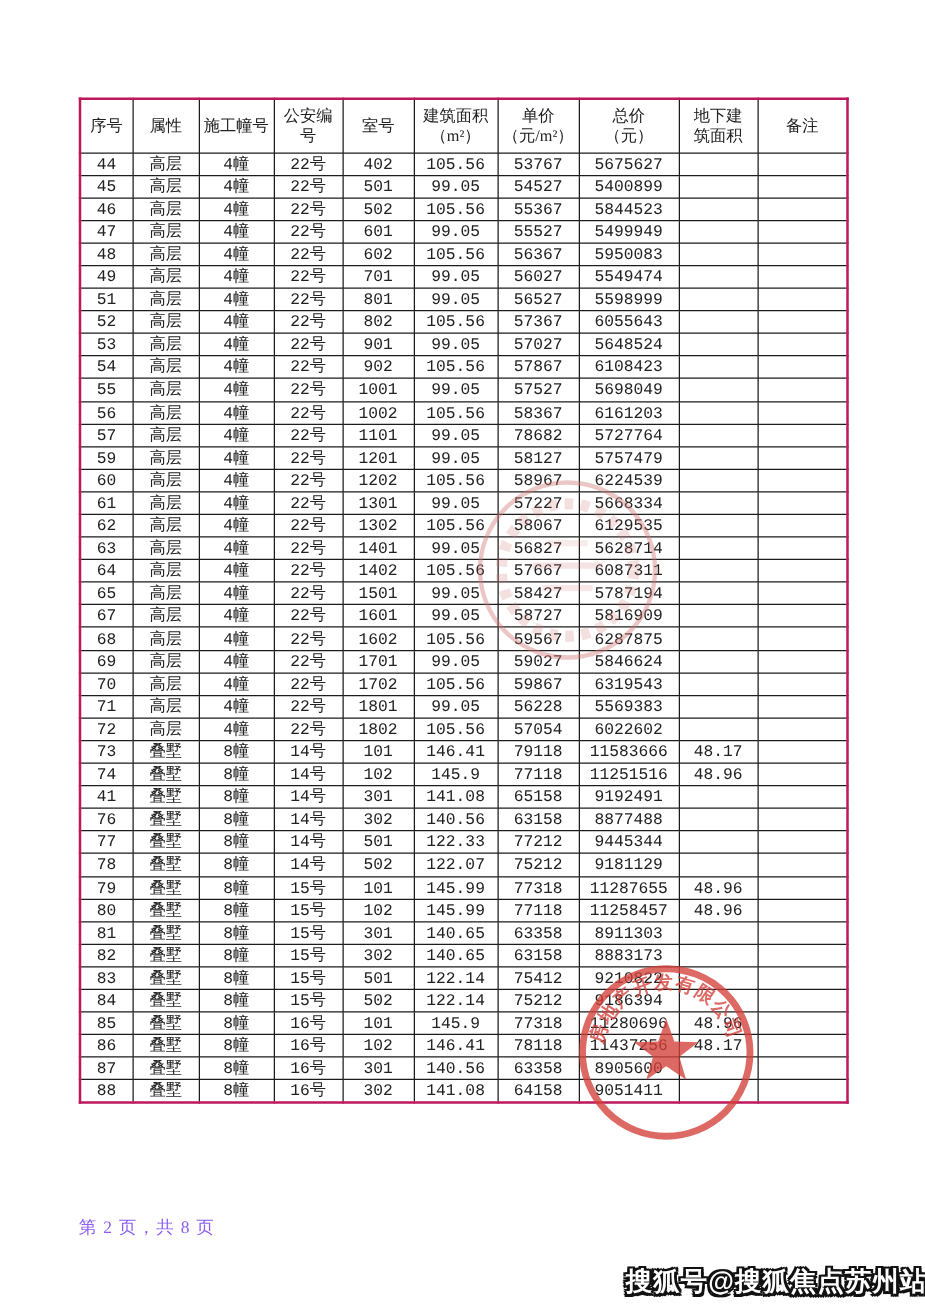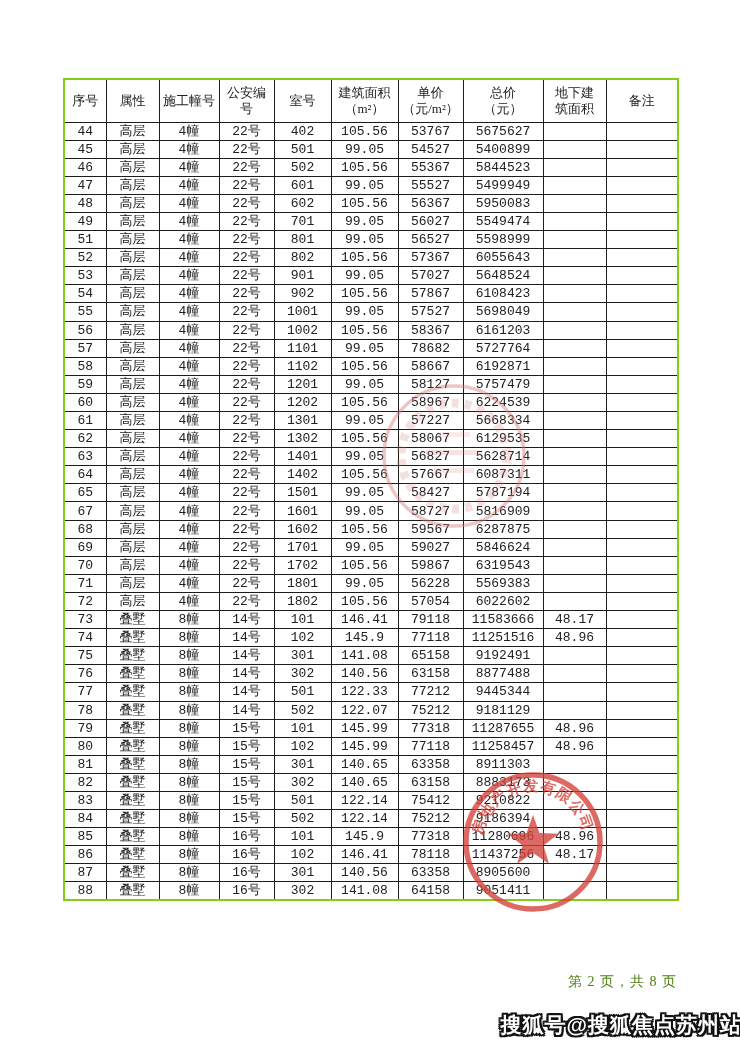--- a/index.html
+++ b/index.html
@@ -13,21 +13,21 @@
     position: relative;
     width: 740px; height: 1047px;
     background: #ffffff;
   }
   table.price-table {
     position: absolute;
     left: 63px; top: 78px;
     width: 614px;
     border-collapse: collapse;
     table-layout: fixed;
-    border: 2px solid #84cc16;
+    border: 2px solid #be185d;
   }
   table.price-table th, table.price-table td {
     border: 1px solid #1c1c1c;
     padding: 0;
     text-align: center;
     vertical-align: middle;
     color: #212121;
     overflow: hidden;
   }
   table.price-table thead tr { height: 43px; }
@@ -38,23 +38,23 @@
     white-space: pre-line;
   }
   table.price-table tbody tr { height: 18.1px; font-family: Liberation Mono, monospace; }
   table.price-table td {
     font-size: 13px;
     line-height: 1;
   }
   .page-footer {
     position: absolute;
     left: 63px; top: 973px; width: 614px;
-    text-align: right;
+    text-align: left;
     font-size: 14px;
-    color: #4d7c0f;
+    color: #8b5cf6;
     letter-spacing: 1px;
   }
   .stamp {
     position: absolute;
     pointer-events: none;
   }
   .stamp-1 { left: 378px; top: 380px; }
   .stamp-2 { left: 460px; top: 769px; }
   .watermark {
     position: absolute;
@@ -258,32 +258,20 @@
           <td>4幢</td>
           <td>22号</td>
           <td>1101</td>
           <td>99.05</td>
           <td>78682</td>
           <td>5727764</td>
           <td></td>
           <td></td>
         </tr>
         <tr>
-          <td>58</td>
-          <td>高层</td>
-          <td>4幢</td>
-          <td>22号</td>
-          <td>1102</td>
-          <td>105.56</td>
-          <td>58667</td>
-          <td>6192871</td>
-          <td></td>
-          <td></td>
-        </tr>
-        <tr>
           <td>59</td>
           <td>高层</td>
           <td>4幢</td>
           <td>22号</td>
           <td>1201</td>
           <td>99.05</td>
           <td>58127</td>
           <td>5757479</td>
           <td></td>
           <td></td>
@@ -450,21 +438,21 @@
           <td>8幢</td>
           <td>14号</td>
           <td>102</td>
           <td>145.9</td>
           <td>77118</td>
           <td>11251516</td>
           <td>48.96</td>
           <td></td>
         </tr>
         <tr>
-          <td>75</td>
+          <td>41</td>
           <td>叠墅</td>
           <td>8幢</td>
           <td>14号</td>
           <td>301</td>
           <td>141.08</td>
           <td>65158</td>
           <td>9192491</td>
           <td></td>
           <td></td>
         </tr>

